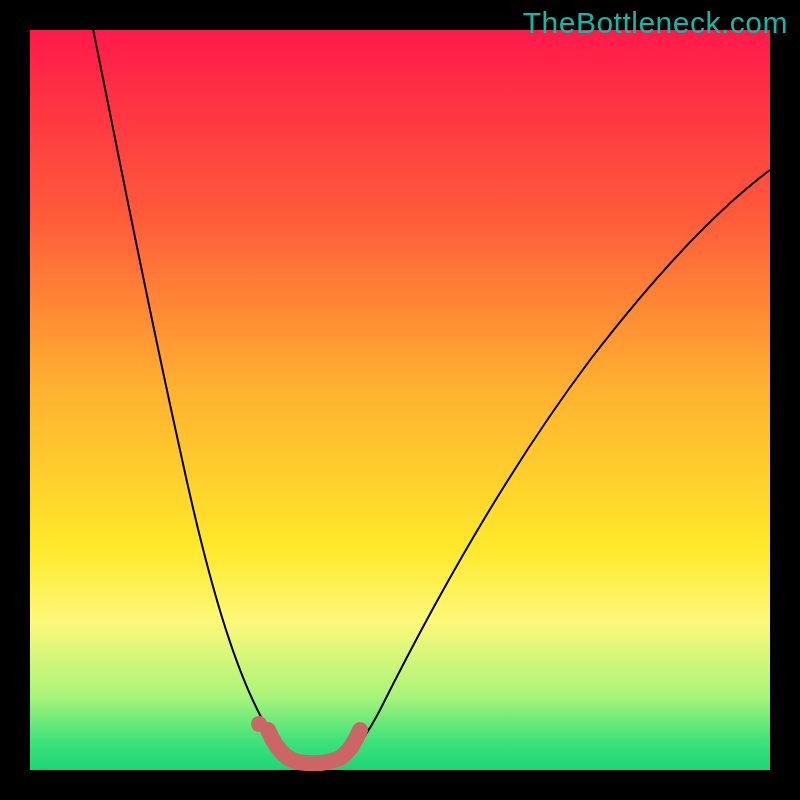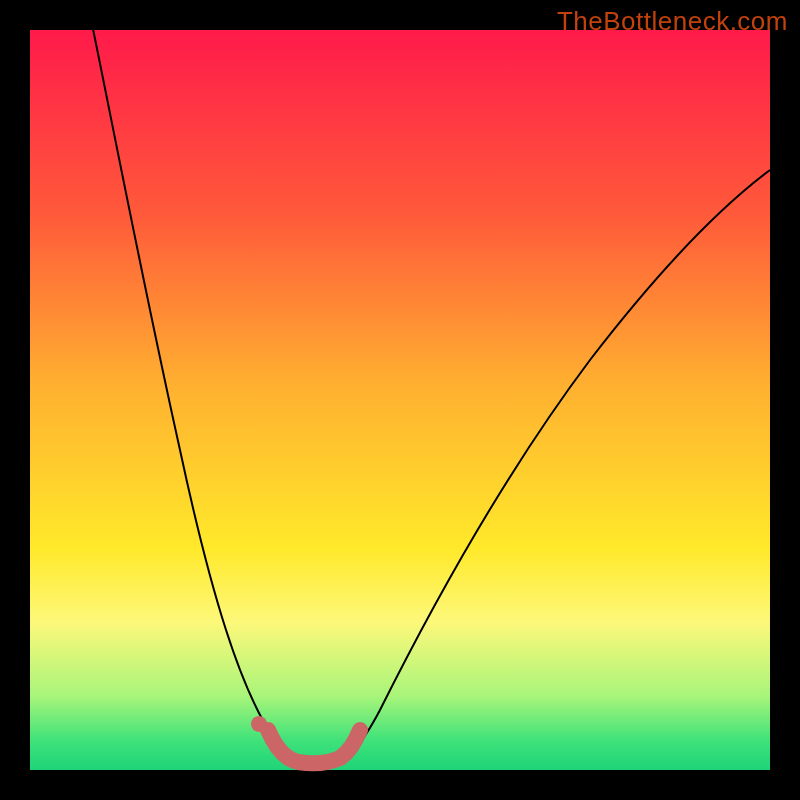--- a/index.html
+++ b/index.html
@@ -24,22 +24,22 @@
       #ffe92a 70%,
       #fdf87a 80%,
       #a8f57a 90%,
       #3fe27a 96%,
       #1ed478 100%);
   }
   .watermark {
     position: absolute;
     top: 6px;
     right: 12px;
-    color: #c2410c;
-    font-size: 26px;
+    color: #14b8a6;
+    font-size: 30px;
     font-weight: 500;
     letter-spacing: 0.5px;
     user-select: none;
   }
   svg.plot {
     position: absolute;
     left: 0;
     top: 0;
     width: 740px;
     height: 740px;

